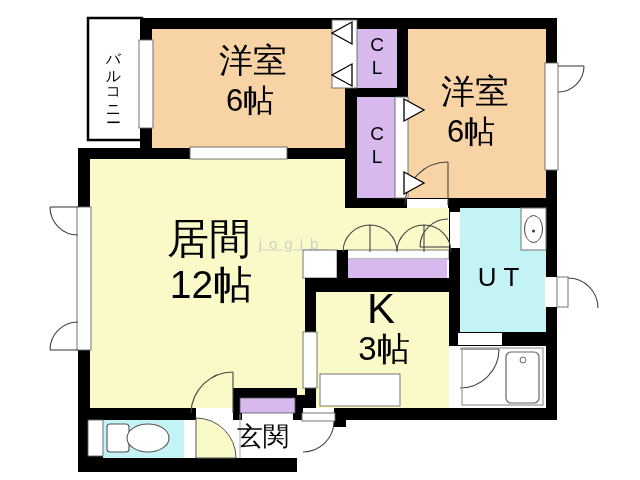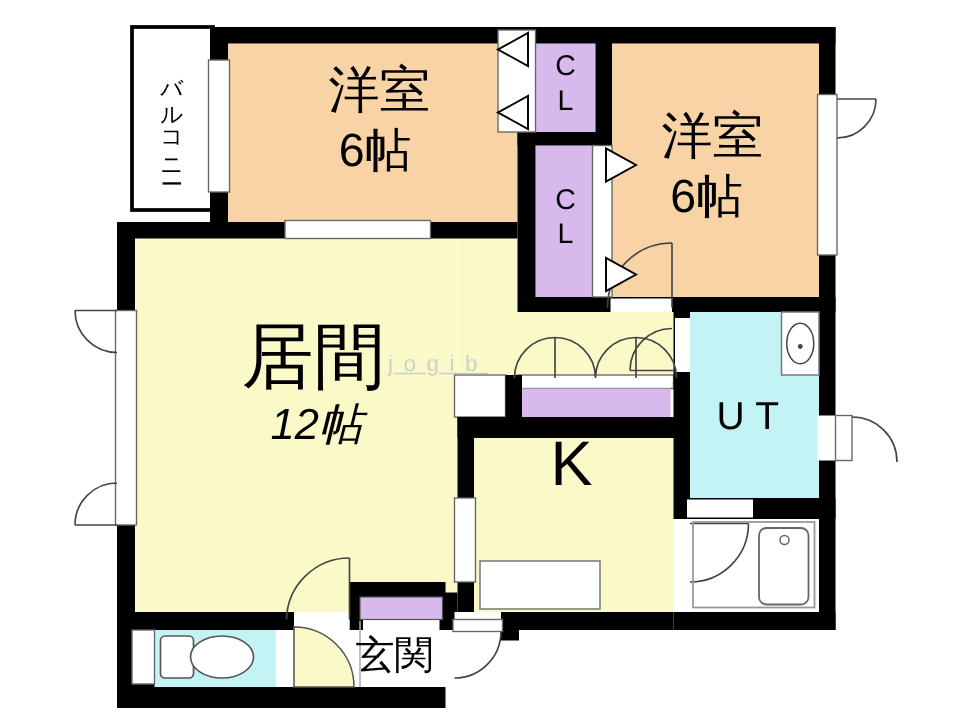--- a/index.html
+++ b/index.html
@@ -148,20 +148,21 @@
   </g>
 </svg>
 
   <div class="lbl v" style="left:114px;top:79px;font-size:15px;letter-spacing:1px;">バルコニー</div>
   <div class="lbl" style="left:253px;top:60px;font-size:34px;">洋室</div>
   <div class="lbl" style="left:250px;top:100px;font-size:31px;">6帖</div>
   <div class="lbl" style="left:475px;top:91px;font-size:34px;">洋室</div>
   <div class="lbl" style="left:471px;top:131px;font-size:31px;">6帖</div>
   <div class="lbl v" style="left:377px;top:57px;font-size:19px;letter-spacing:2px;">CL</div>
   <div class="lbl v" style="left:377px;top:146px;font-size:19px;letter-spacing:2px;">CL</div>
-  <div class="lbl" style="left:209px;top:239px;font-size:48px;">居間</div>
-  <div class="lbl" style="left:211px;top:284px;font-size:29px;font-style:italic;">12帖</div>
+  <div class="lbl" style="left:209px;top:239px;font-size:42px;">居間</div>
+  <div class="lbl" style="left:211px;top:284px;font-size:39px;">12帖</div>
   <div class="lbl" style="left:381px;top:309px;font-size:42px;">K</div>
+  <div class="lbl" style="left:384px;top:348px;font-size:33px;">3帖</div>
   <div class="lbl" style="left:502px;top:277px;font-size:26px;letter-spacing:7px;">UT</div>
   <div class="lbl" style="left:263px;top:436px;font-size:26px;">玄関</div>
   <div class="lbl wm" style="left:292px;top:243px;font-size:15px;letter-spacing:7px;text-decoration:underline;">jogib</div>
 
 </div>
 
 </body></html>

